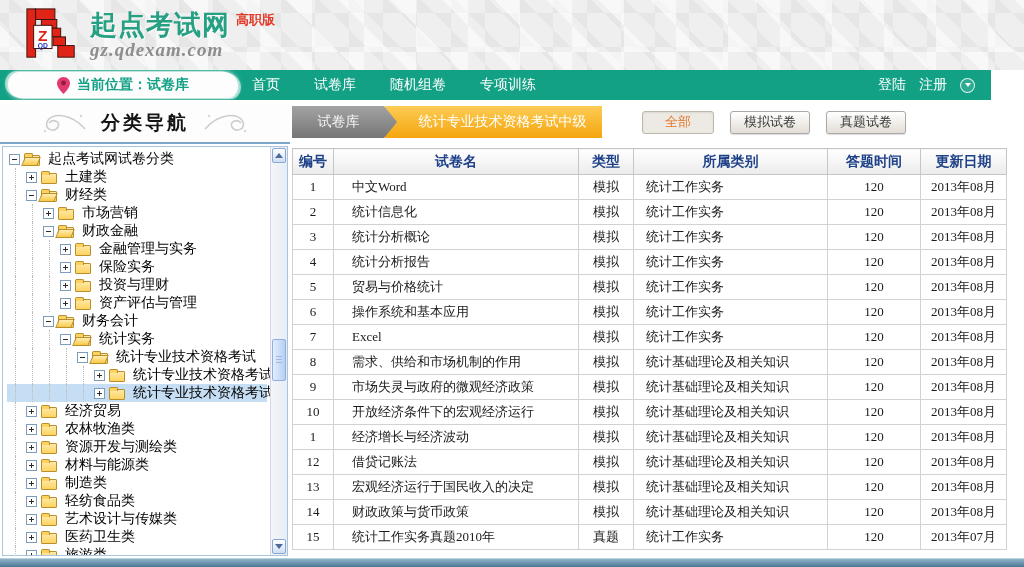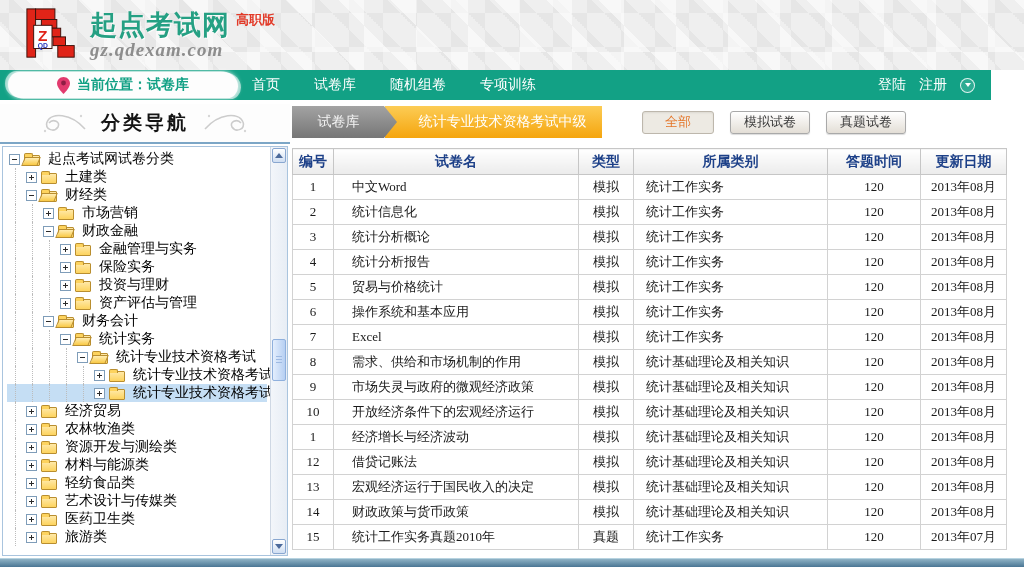--- a/index.html
+++ b/index.html
@@ -326,20 +326,26 @@
           <div class="tree-row">
             <span class="indent"></span>
             <span class="toggle plus"></span>
             <span class="folder"></span>
             <span class="label">材料与能源类</span>
           </div>
           <div class="tree-row">
             <span class="indent"></span>
             <span class="toggle plus"></span>
             <span class="folder"></span>
+            <span class="label">制造类</span>
+          </div>
+          <div class="tree-row">
+            <span class="indent"></span>
+            <span class="toggle plus"></span>
+            <span class="folder"></span>
             <span class="label">轻纺食品类</span>
           </div>
           <div class="tree-row">
             <span class="indent"></span>
             <span class="toggle plus"></span>
             <span class="folder"></span>
             <span class="label">艺术设计与传媒类</span>
           </div>
           <div class="tree-row">
             <span class="indent"></span>

